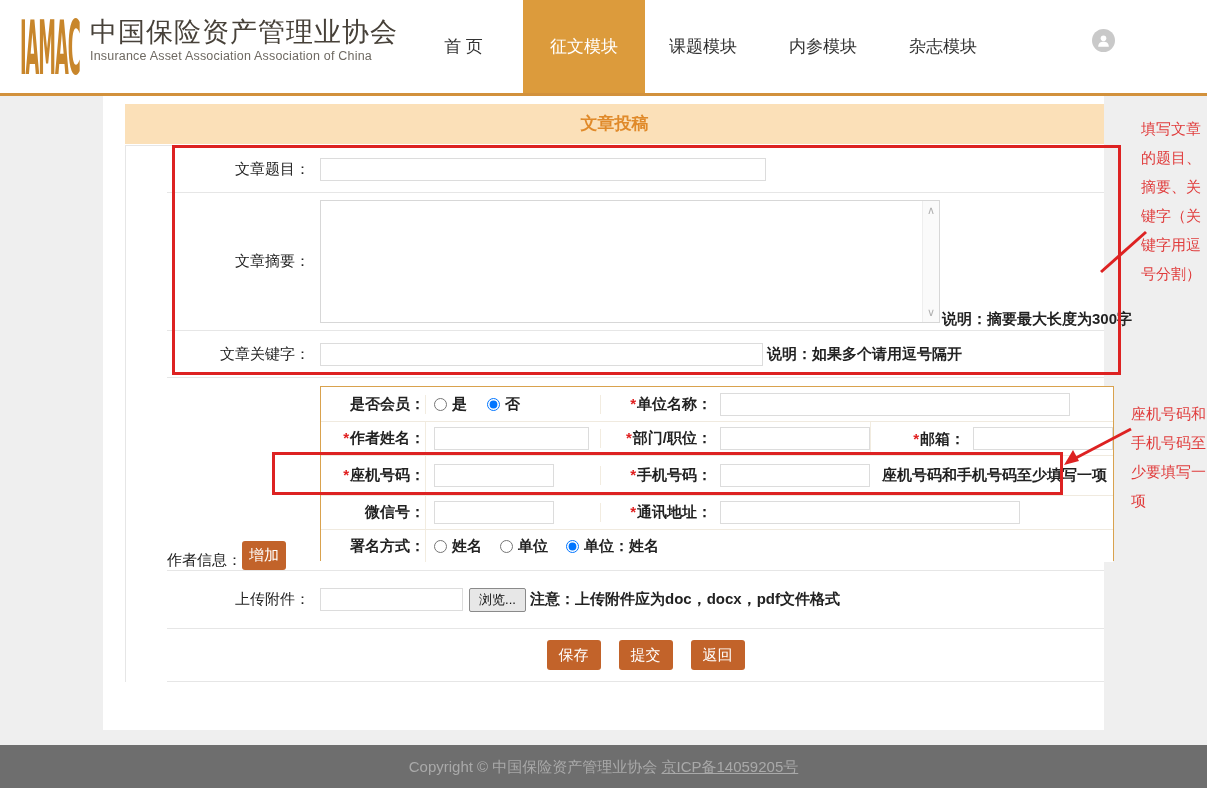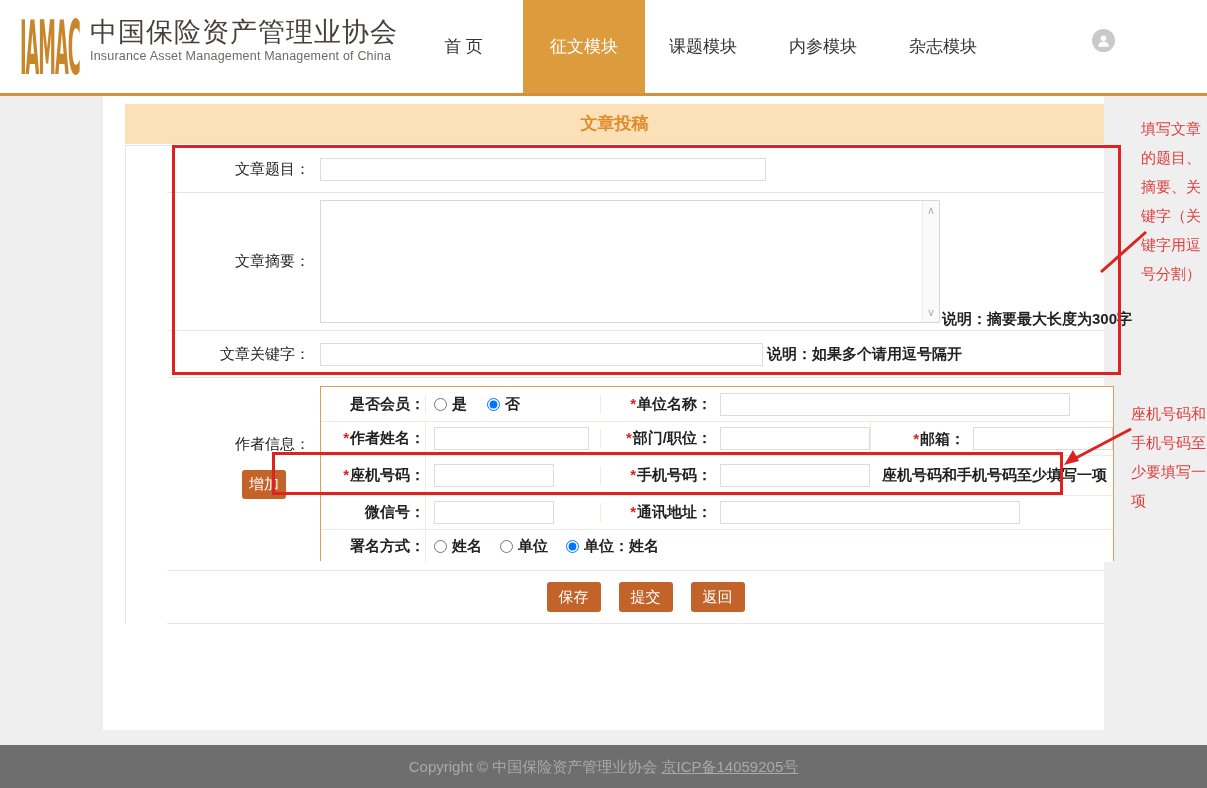--- a/index.html
+++ b/index.html
@@ -52,21 +52,21 @@
       font-family:"Liberation Sans","DejaVu Sans",sans-serif; }
   .fake-scrollbar { width:17px; background:#FAFAFA; border-left:1px solid #EEE; display:flex;
       flex-direction:column; justify-content:space-between; align-items:center; padding:3px 0;
       color:#B0B0B0; font-size:11px; cursor:pointer; }
   .abstract-note { position:absolute; left:622px; top:110px; white-space:nowrap; font-size:15px;
       font-weight:600; color:#222; }
   .keywords-input { width:443px; }
   .inline-note { font-size:15px; font-weight:600; color:#222; margin-left:4px; white-space:nowrap; }
 
   
-  .author-labelcell { width:143px; flex-shrink:0; display:flex; flex-direction:column; align-items:flex-end; }
+  .author-labelcell { width:143px; flex-shrink:0; display:flex; flex-direction:row; align-items:flex-end; }
   .author-label { font-size:15px; color:#222; margin-top:57px; }
   .add-button { margin-top:16px; margin-right:24px; width:44px; height:29px; background:#C2632A;
       color:#fff; border:none; border-radius:3px; font-size:15px; cursor:pointer;
       font-family:"Liberation Sans","DejaVu Sans",sans-serif; }
   .author-box { margin-left:10px; margin-top:8px; width:819px; height:175px;
       border:1px solid #D9A24E; background:#FFFDF9; }
   .arow { display:flex; align-items:center; border-bottom:1px solid #F0EADF; background:#fff; }
   .arow:last-child { border-bottom:none;justify-content:flex-end; }
   .ac-label { font-size:15px; font-weight:bold; color:#222; text-align:right; flex-shrink:0; }
   .ac1 { width:104px; }
@@ -109,21 +109,21 @@
 </head>
 <body>
 
 <div class="header">
   <div class="logo">
     <div class="logo-monogram">
       <span>IAMAC</span>
     </div>
     <div class="logo-text">
       <div class="logo-title">中国保险资产管理业协会</div>
-      <div class="logo-subtitle">Insurance Asset Management Management of China</div>
+      <div class="logo-subtitle">Insurance Asset Association Association of China</div>
     </div>
   </div>
   <div class="nav-item" style="left:436px;width:55px;">首 页</div>
   <div class="nav-item active" style="left:523px;width:122px;">征文模块</div>
   <div class="nav-item" style="left:662px;width:82px;">课题模块</div>
   <div class="nav-item" style="left:782px;width:82px;">内参模块</div>
   <div class="nav-item" style="left:902px;width:82px;">杂志模块</div>
   <div class="avatar">
     <svg width="15" height="15" viewBox="0 0 24 24">
       <circle cx="12" cy="8.5" r="4.5" fill="#FFFFFF"></circle>
@@ -249,20 +249,28 @@
               <label>
                 <input type="radio" name="signature" checked="" style="">
                 <span>单位：姓名</span>
               </label>
             </div>
           </div>
 
         </div>
       </div>
 
+      <div class="frow row-upload">
+        <div class="frow-label">上传附件：</div>
+        <div class="frow-content" style="display:flex;align-items:center;">
+          <input type="text" class="file-field" style="">
+          <button class="browse-button">浏览...</button>
+          <span class="inline-note" style="margin-left:4px;">注意：上传附件应为doc，docx，pdf文件格式</span>
+        </div>
+      </div>
 
       <div class="frow row-buttons">
         <div class="frow-content">
           <button class="action-button">保存</button>
           <button class="action-button">提交</button>
           <button class="action-button">返回</button>
         </div>
       </div>
 
     </div>

